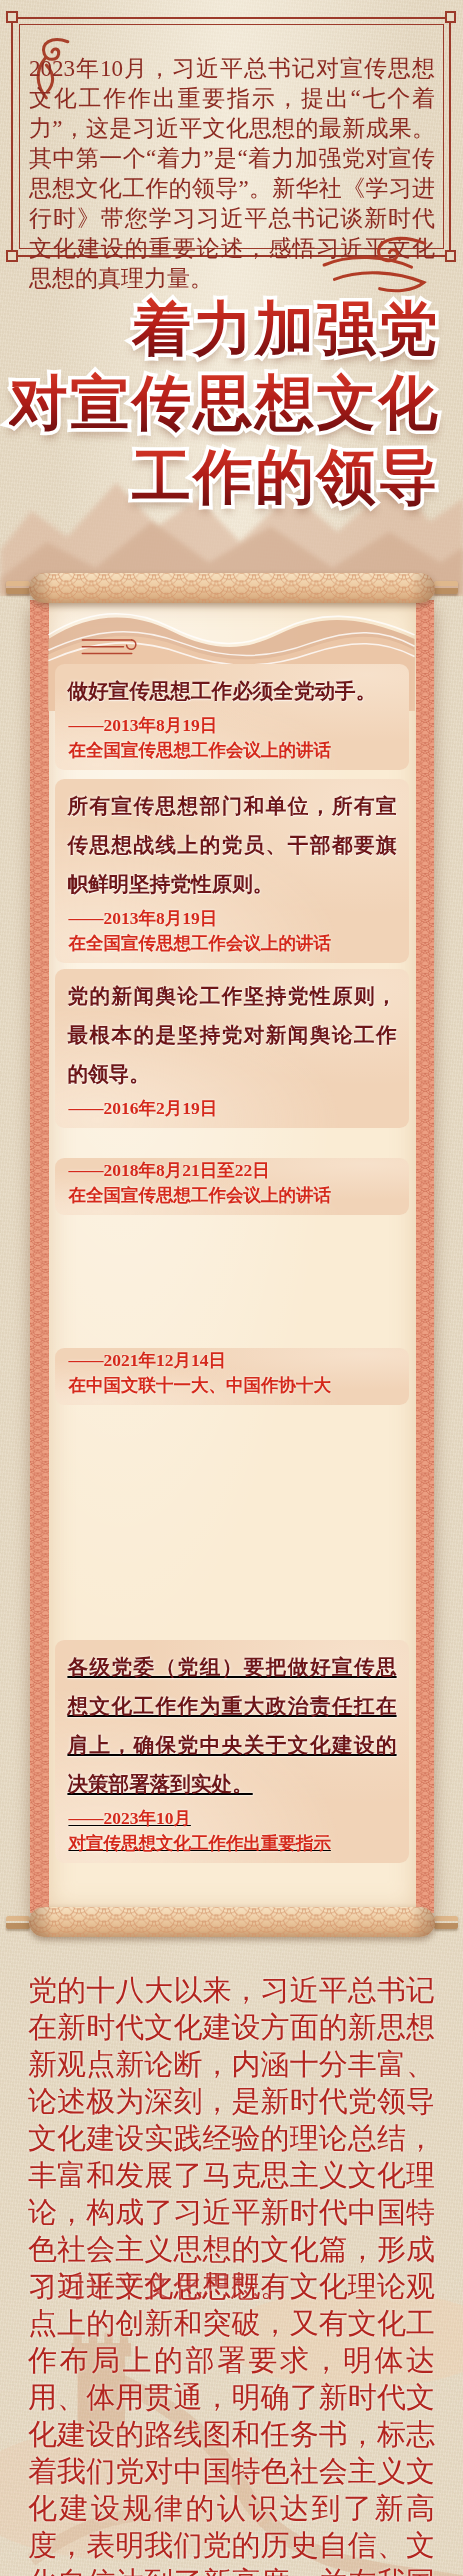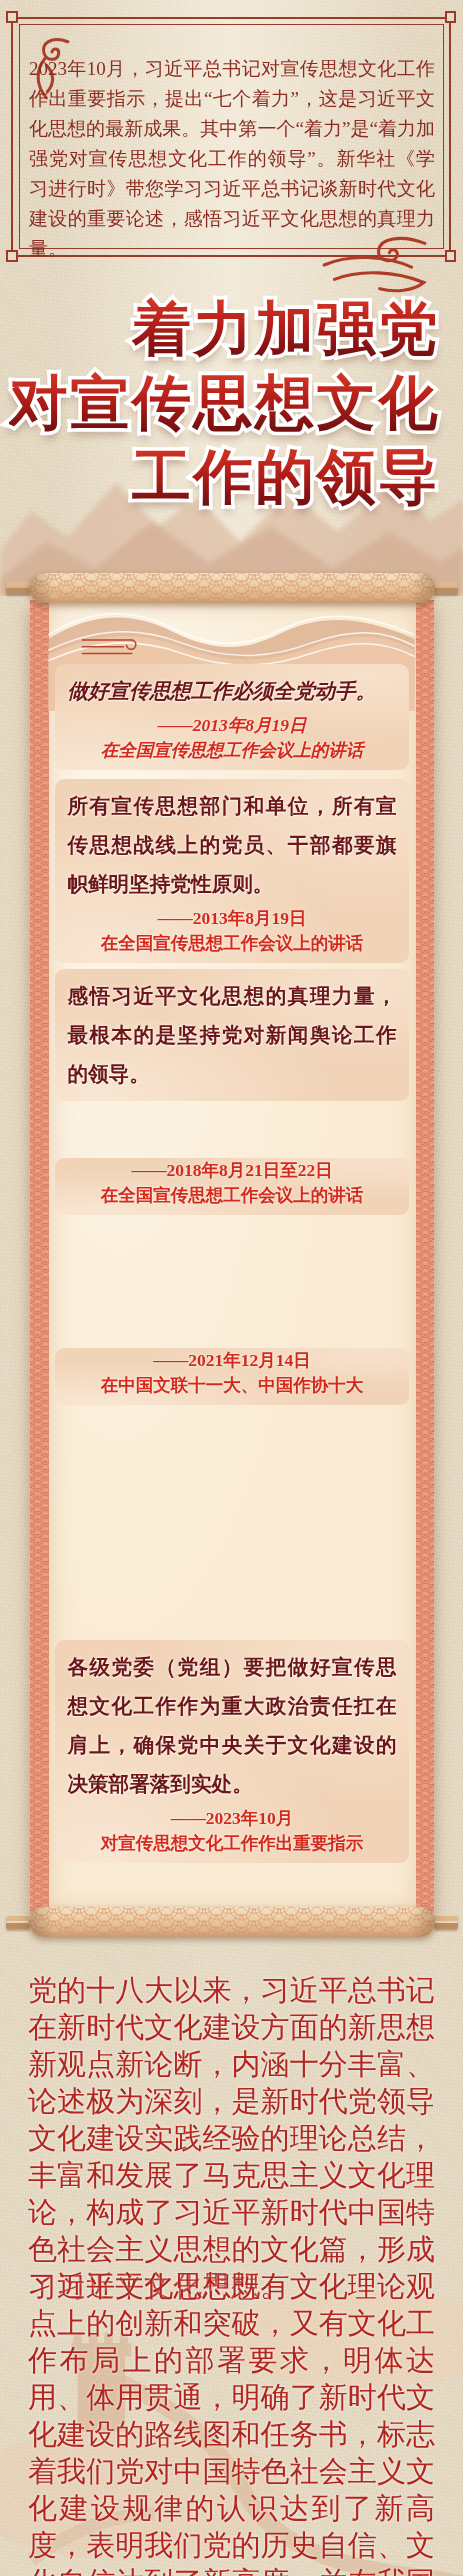--- a/index.html
+++ b/index.html
@@ -9,21 +9,21 @@
     background-image:
       radial-gradient(ellipse at 50% 6%, rgba(255,250,238,.55), rgba(255,250,238,0) 55%),
       repeating-linear-gradient(97deg, rgba(255,255,255,.05) 0 1px, rgba(172,150,118,.06) 1px 2.6px),
       repeating-linear-gradient(5deg, rgba(255,255,255,.04) 0 1.5px, rgba(172,150,118,.04) 1.5px 3.6px);}
   
   .frame-outer{position:absolute;left:11.3px;top:16.5px;width:436px;height:236px;border:2.6px solid #9c3a2a;}
   .frame-inner{position:absolute;left:5.7px;top:5.7px;right:5.7px;bottom:5.7px;border:1px solid #9c3a2a;}
   .corner{position:absolute;width:7.7px;height:7.7px;border:2.1px solid #9c3a2a;background:#e7dbc5;}
   .c-tl{left:-7.2px;top:-7.2px}.c-tr{right:-7.2px;top:-7.2px}.c-bl{left:-7.2px;bottom:-7.2px}.c-br{right:-7.2px;bottom:-7.2px}
   .flourish{position:absolute;left:30px;top:33px;}
-  .intro-text{position:absolute;left:29px;top:54px;width:406px;font-size:19px;line-height:30px;
+  .intro-text{position:absolute;left:29px;top:54px;width:406px;font-size:23px;line-height:30px;
     color:#8c2b22;text-align:justify;}
   .cloud-tr{position:absolute;right:34px;top:233px;}
   
   .mountains{position:absolute;left:0;top:421px;width:464px;height:175px;}
   
   .title{position:absolute;left:0;top:292px;width:440px;text-align:right;z-index:3;}
   .title-line{position:relative;height:74px;line-height:74px;font-size:59px;font-weight:bold;letter-spacing:2.6px;}
   .t-stroke{position:absolute;left:0;right:0;top:0;color:#fff;-webkit-text-stroke:7.2px #ffffff;
     text-shadow:0 6.2px 8.2px rgba(108,48,22,.45);}
   .t-fill{position:relative;color:#9e1714;}
@@ -52,21 +52,21 @@
     box-shadow:0 8.2px 15.5px rgba(110,65,35,.4);}
   .scroll-paper{position:absolute;left:18.5px;right:18.5px;top:3.1px;bottom:3.1px;background:#faecd4;
     background-image:radial-gradient(ellipse at 20% 15%, rgba(255,255,255,.5), rgba(255,255,255,0) 55%);
     box-shadow:inset 0 0 24px rgba(198,148,100,.35);}
   .wave-art{position:absolute;left:48px;top:603px;z-index:3;}
   .quote{position:absolute;left:55px;width:354px;background:#f1d3b7;border-radius:9.3px;z-index:4;
     background-image:radial-gradient(ellipse at 12% 95%, rgba(255,246,233,.55), rgba(255,246,233,0) 55%),
       radial-gradient(ellipse at 88% 10%, rgba(255,246,233,.4), rgba(255,246,233,0) 50%);}
   .q-text{margin:8.2px 12.4px 2.1px;font-size:20.6px;line-height:39px;color:#6d1618;font-weight:bold;
     text-align:justify;text-shadow:0 0 3.6px rgba(255,255,255,.9),0.5px 0.5px 0 rgba(255,255,255,.55);}
-  .q-attr{margin:0 13.4px 7.2px;text-align:center;font-size:17.5px;line-height:25px;color:#d5291b;
+  .q-attr{margin:0 13.4px 7.2px;text-align:left;font-size:17.5px;line-height:25px;color:#d5291b;
     font-weight:bold;text-shadow:0 0 2.6px rgba(255,255,255,.85);}
   
   .great-wall{position:absolute;left:0;top:2272px;width:464px;height:386px;opacity:.5;z-index:1;}
   .para{position:absolute;left:28px;width:407px;font-size:29px;line-height:37px;color:#b3251f;
     font-weight:normal;text-align:justify;z-index:2;text-shadow:0 0 3.1px rgba(255,255,255,.8);}
 </style>
 </head>
 <body>
 
 <div class="page">
@@ -137,52 +137,53 @@
       <path d="M0,112 C90,72 170,66 260,98 C350,130 430,126 510,98 C590,72 650,72 712,104"></path>
     </g>
     <g fill="none" stroke="#b03a26" stroke-width="3" stroke-linecap="round" opacity=".9">
       <path d="M66,72 h96 m-96,13 h80 m-80,13 h96"></path>
         <path d="M162,72 a9,9 0 1 1 -10,10"></path>
       <path d="M560,128 h96 m-96,13 h80 m-80,13 h96"></path>
         <path d="M560,128 a9,9 0 1 0 10,12"></path>
     </g>
   </svg>
 
-  <div class="quote" style="top:664px;font-style:italic;">
+  <div class="quote" style="top:664px;">
     <div class="q-text">做好宣传思想工作必须全党动手。</div>
     <div class="q-attr">
       <div>——2013年8月19日</div>
       <div>在全国宣传思想工作会议上的讲话</div>
     </div>
   </div>
   <div class="quote" style="top:779px;">
     <div class="q-text">所有宣传思想部门和单位，所有宣传思想战线上的党员、干部都要旗帜鲜明坚持党性原则。</div>
     <div class="q-attr">
       <div>——2013年8月19日</div>
       <div>在全国宣传思想工作会议上的讲话</div>
     </div>
   </div>
   <div class="quote" style="top:969px;">
-    <div class="q-text">感悟习近平文化思想的真理力量，最根本的是坚持党对新闻舆论工作的领导。</div>
-    <div class="q-attr">
+    <div class="q-text">党的新闻舆论工作坚持党性原则，最根本的是坚持党对新闻舆论工作的领导。</div>
+    <div class="q-attr">
+      <div>——2016年2月19日</div>
     </div>
   </div>
   <div class="quote" style="top:1158px;">
     <div class="q-attr">
       <div>——2018年8月21日至22日</div>
       <div>在全国宣传思想工作会议上的讲话</div>
     </div>
   </div>
   <div class="quote" style="top:1348px;">
     <div class="q-attr">
       <div>——2021年12月14日</div>
       <div>在中国文联十一大、中国作协十大</div>
     </div>
   </div>
-  <div class="quote" style="top:1640px;">
+  <div class="quote" style="top:1640px;text-decoration:underline;">
     <div class="q-text">各级党委（党组）要把做好宣传思想文化工作作为重大政治责任扛在肩上，确保党中央关于文化建设的决策部署落到实处。</div>
     <div class="q-attr">
       <div>——2023年10月</div>
       <div>对宣传思想文化工作作出重要指示</div>
     </div>
   </div>
 
   <div class="pin" style="left:6.2px;top:1916px;"></div>
   <div class="pin" style="right:6.2px;top:1916px;"></div>
   <div class="roller" style="top:1907px;"></div>

